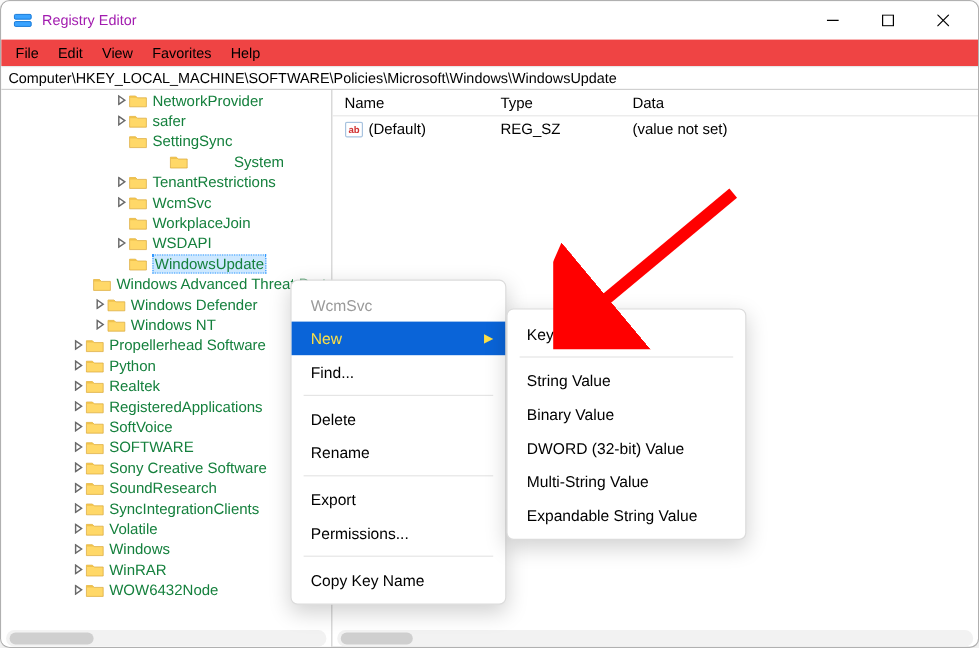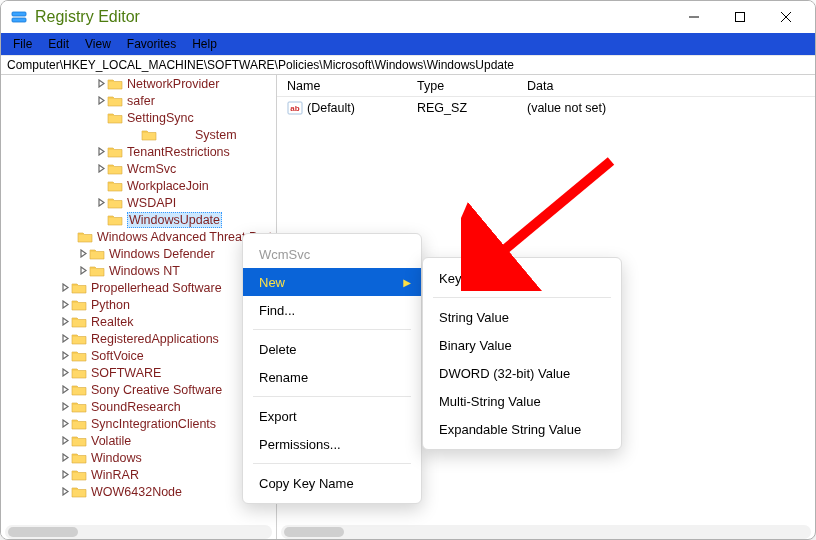--- a/index.html
+++ b/index.html
@@ -13,33 +13,33 @@
     box-shadow: 0 8px 24px rgba(0,0,0,0.15);
     overflow: hidden;
   }
   .titlebar {
     height: 32px;
     display: flex; align-items: center;
     padding: 0 6px 0 10px;
     background: #ffffff;
   }
   .titlebar .app-icon { width: 16px; height: 16px; margin-right: 8px; }
-  .titlebar .title { font-size: 16px; color: #4d7c0f; flex: 0 0 auto; }
+  .titlebar .title { font-size: 12px; color: #a21caf; flex: 0 0 auto; }
   .titlebar .spacer { flex: 1 1 auto; }
   .caption-btn {
     width: 46px; height: 30px;
     display: flex; align-items: center; justify-content: center;
     color: #000; font-size: 10px;
   }
   .menubar {
     height: 22px;
     display: flex; align-items: stretch;
     padding: 0 4px;
     font-size: 12px;
-    background: #1d4ed8;
+    background: #ef4444;
   }
   .menubar .menu-item { padding: 2px 8px; cursor: default; display:flex; align-items:center; }
   .addressbar {
     height: 20px;
     border-top: 1px solid #e8e8e8;
     border-bottom: 1px solid #d0d0d0;
     background: #ffffff;
     font-size: 12px;
     padding: 0 6px;
     display:flex; align-items:center;
@@ -57,21 +57,21 @@
     overflow: hidden;
     position: relative;
     font-size: 12.5px;
     padding-left: 2px;
   }
   .tree { margin: 0; padding: 0; list-style: none; }
   .tree li { white-space: nowrap; height: 17px; display:flex; align-items:center; }
   .expander { width: 12px; height: 12px; display:inline-flex; align-items:center; justify-content:center; color:#5a5a5a; font-size:10px; margin-right:0px;}
   .folder-icon { width:16px; height:14px; display:inline-block; margin-right:4px; }
   .folder-icon svg { display:block; }
-  .node-label { color:#7f1d1d; }
+  .node-label { color:#15803d; }
   .node-selected .node-label { background:#cde8ff; border:1px dotted #3399ff; padding:0 1px; }
   .hscroll {
     position: absolute; bottom: 2px; left: 4px; right: 4px;
     height: 14px; background: #f2f2f2; border-radius:7px;
   }
   .hscroll .thumb { position:absolute; top:2px; left:3px; width:80px; height:10px; background:#cfcfcf; border-radius:5px; }
   .tree-pane .hscroll .thumb { width:70px; }
   .list-pane { flex:1; position:relative; font-size:12.5px; }
   .list-header {
     display:flex; height:22px; align-items:center;

